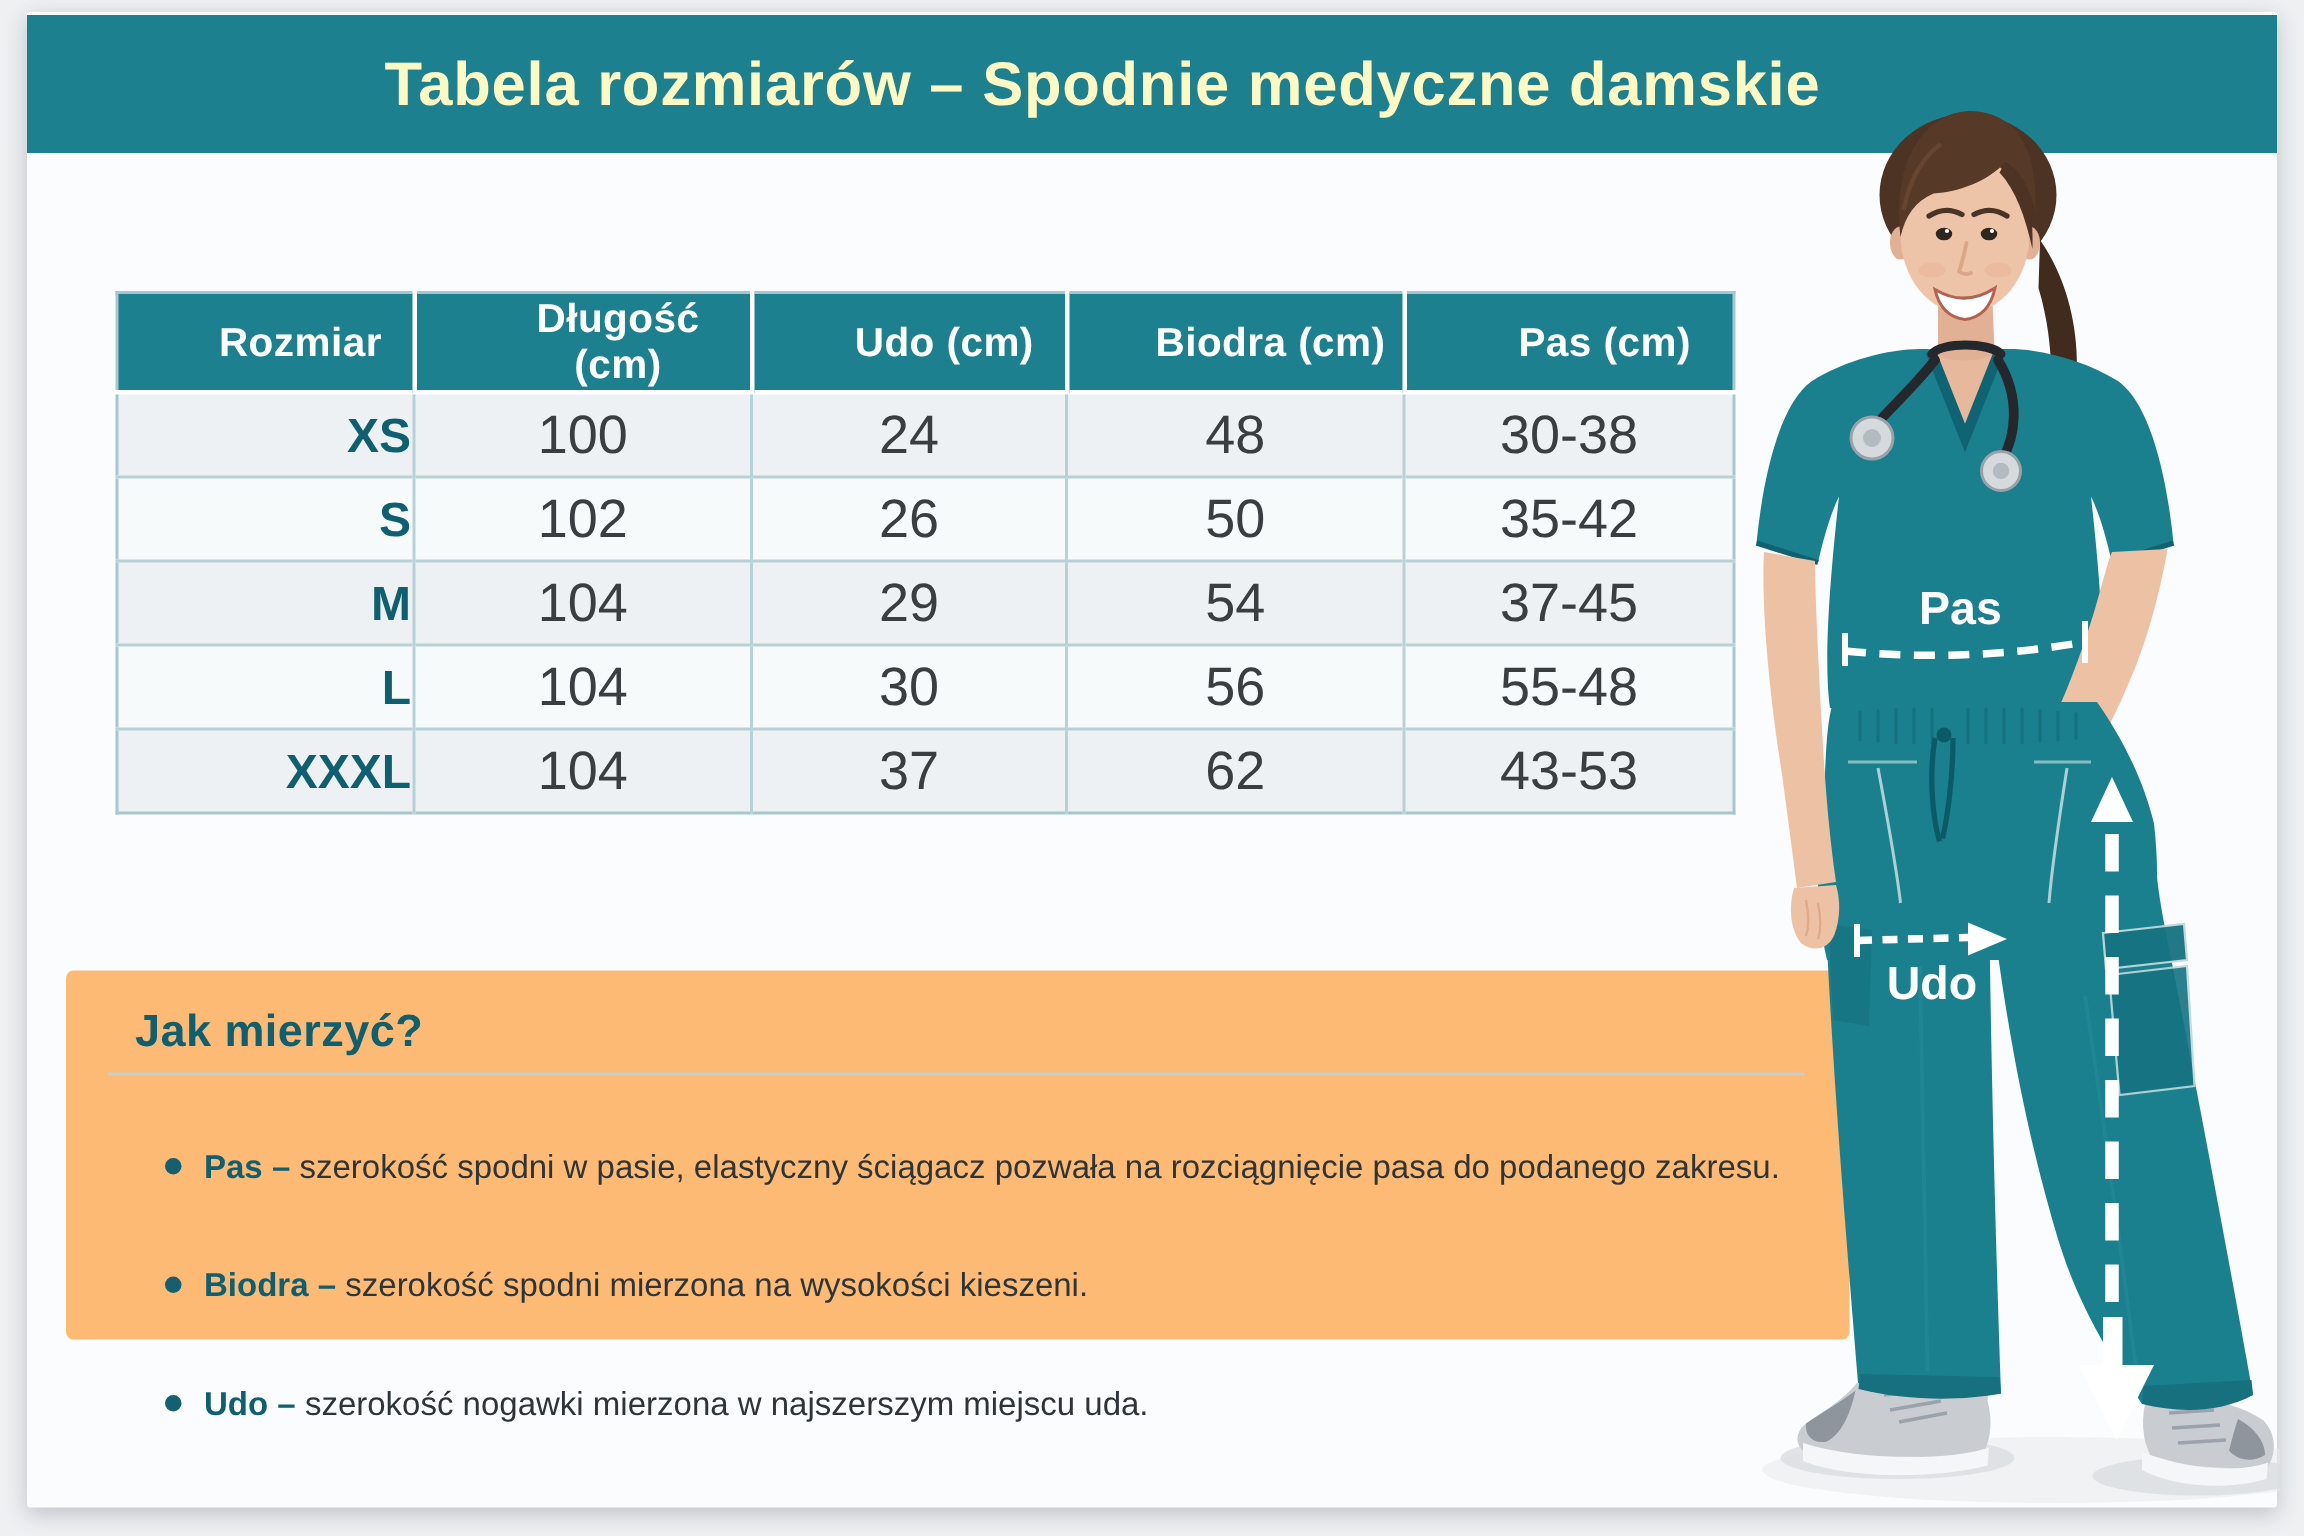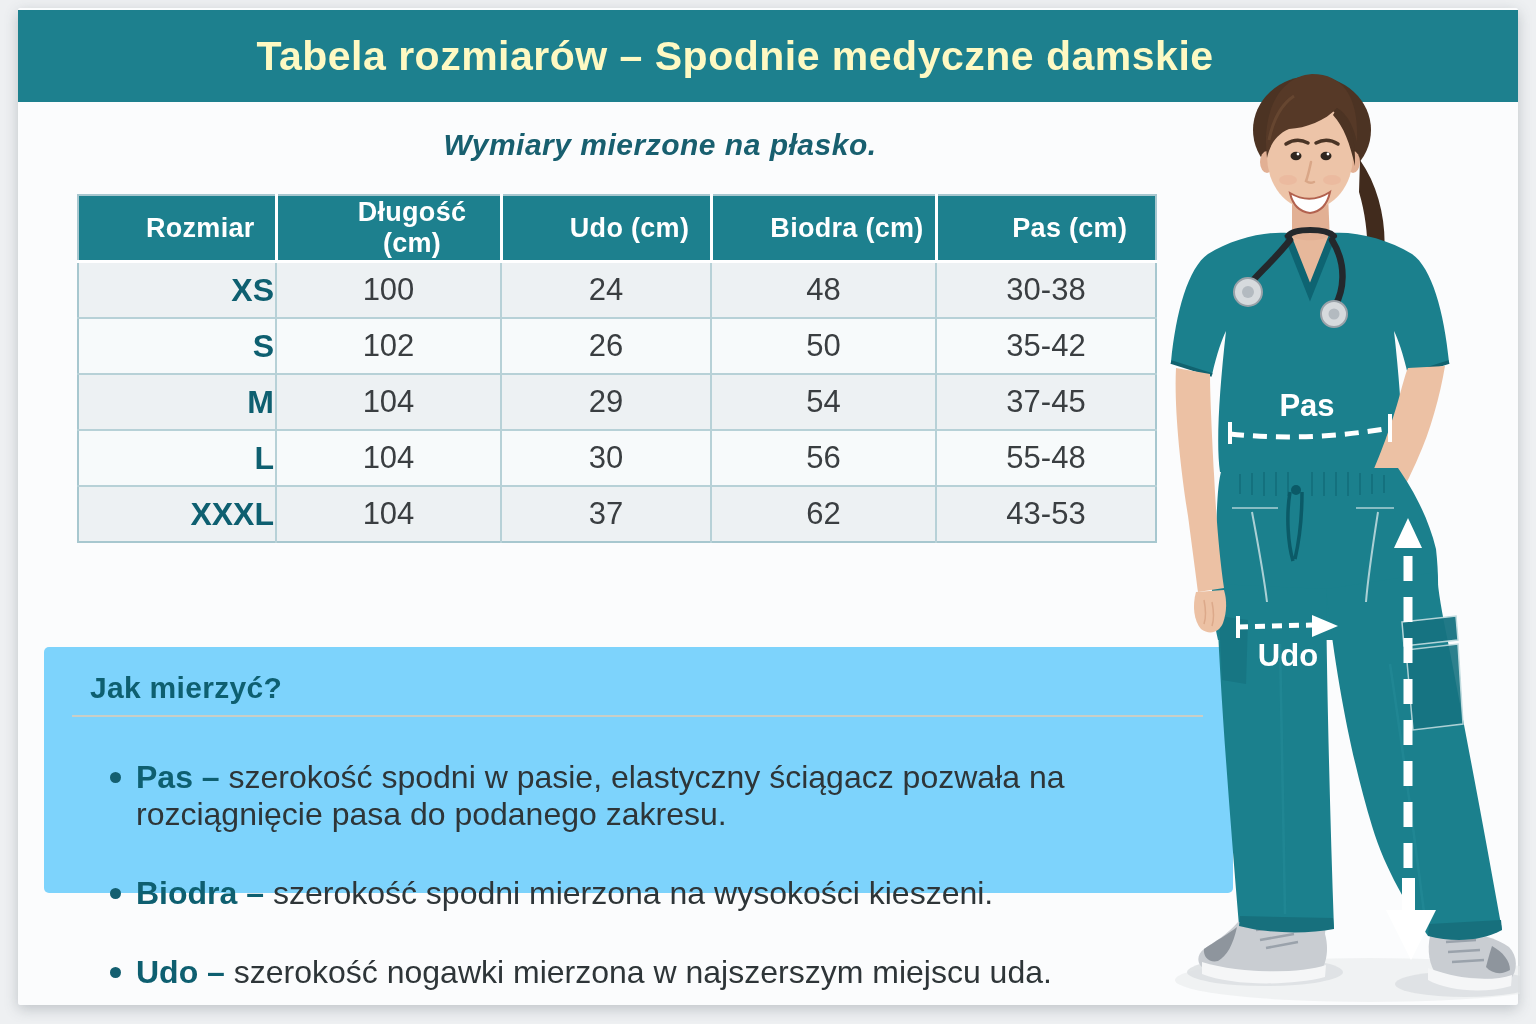--- a/index.html
+++ b/index.html
@@ -39,46 +39,46 @@
     border:2px solid #a7c7cf;
   }
   .size-table th{
     background:#1d808e;color:#ffffff;font-size:27px;font-weight:700;
     height:60px;border-left:3px solid #ffffff;letter-spacing:.3px;padding-left:48px;
   }
   .size-table th:first-child{border-left:none;}
   .size-table td{
     height:52px;text-align:center;vertical-align:middle;
     border-left:2px solid #b7d1d7;border-top:2px solid #b7d1d7;
-    font-size:31px;color:#3a3e41;
+    font-size:36px;color:#3a3e41;
   }
   .size-table td:first-child{border-left:none;text-align:right;}
   .size-table tbody tr:first-child td{border-top:3px solid #ffffff;}
   .size-table tbody tr:nth-child(odd) td{background:#edf1f3;}
   .size-table tbody tr:nth-child(even) td{background:#f7fafb;}
   .size-table td.size{color:#0e5f70;font-weight:700;font-size:32px;}
   
   .measure-panel{
     position:absolute;left:26px;top:639px;width:1189px;height:246px;
-    background:#7dd3fc;border-radius:5px;z-index:0;
+    background:#fdba74;border-radius:5px;z-index:0;
     box-sizing:border-box;
   }
   .measure-panel h2{
     margin:24px 0 10px 46px;
     color:#0e5f70;font-size:30px;font-weight:700;letter-spacing:.3px;
   }
   .measure-panel .rule{
     border:none;border-top:2px solid #c9cec6;margin:0 30px 0 28px;
   }
   .measure-list{
     list-style:none;margin:18px 30px 0 66px;padding:0;
   }
   .measure-list li{
     position:relative;padding-left:26px;
-    font-size:32px;line-height:37px;color:#2e3538;
+    font-size:22px;line-height:37px;color:#2e3538;
     margin-bottom:9px;
     margin-top:42px;
   }
   .measure-list li::before{
     content:"";position:absolute;left:0;top:13px;width:11px;height:11px;
     border-radius:50%;background:#145f70;
   }
   .measure-list .term{color:#0e5f70;font-weight:700;}
   .measure-list .dash{color:#0e5f70;font-weight:700;}
   
@@ -93,21 +93,20 @@
 </style>
 </head>
 <body>
 
 <div class="card">
 
   <div class="band">
     <div class="title">Tabela rozmiarów – Spodnie medyczne damskie</div>
   </div>
 
-  <div class="subtitle">Wymiary mierzone na płasko.</div>
 
   <table class="size-table">
     <colgroup>
       <col style="width:198px">
         <col style="width:225px">
         <col style="width:210px">
       <col style="width:225px">
         <col style="width:220px">
     </colgroup>
     <thead>

